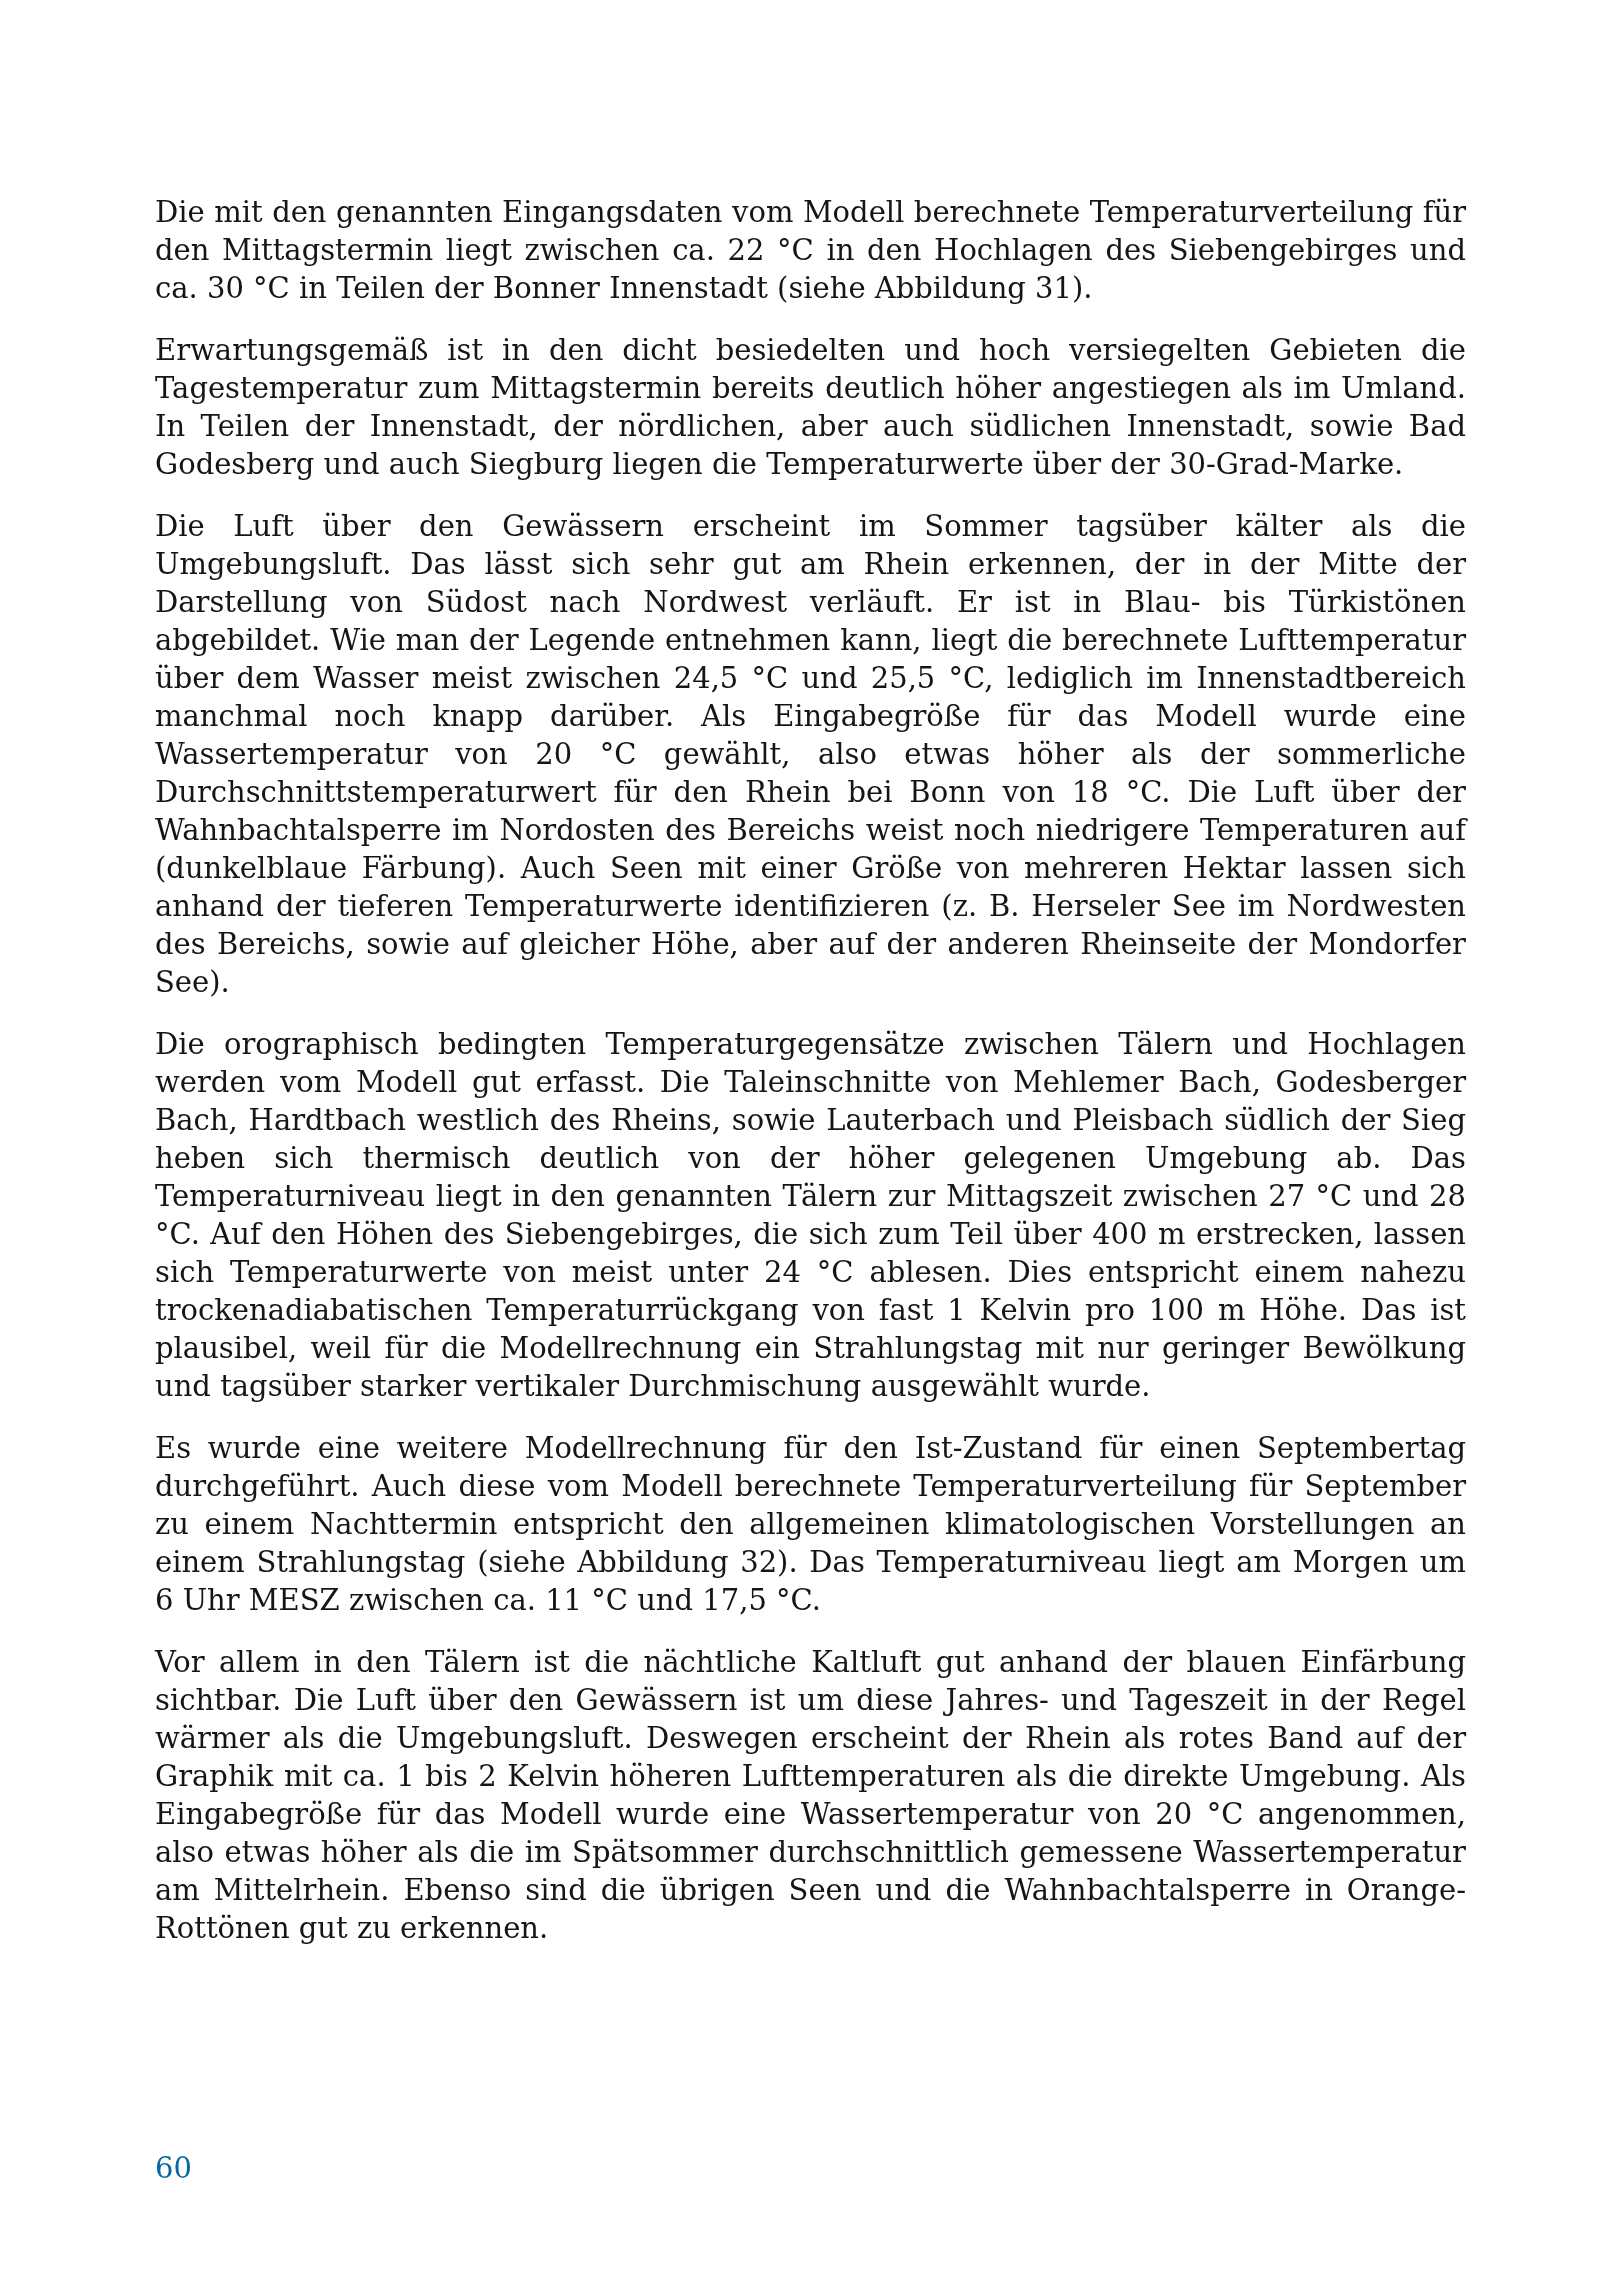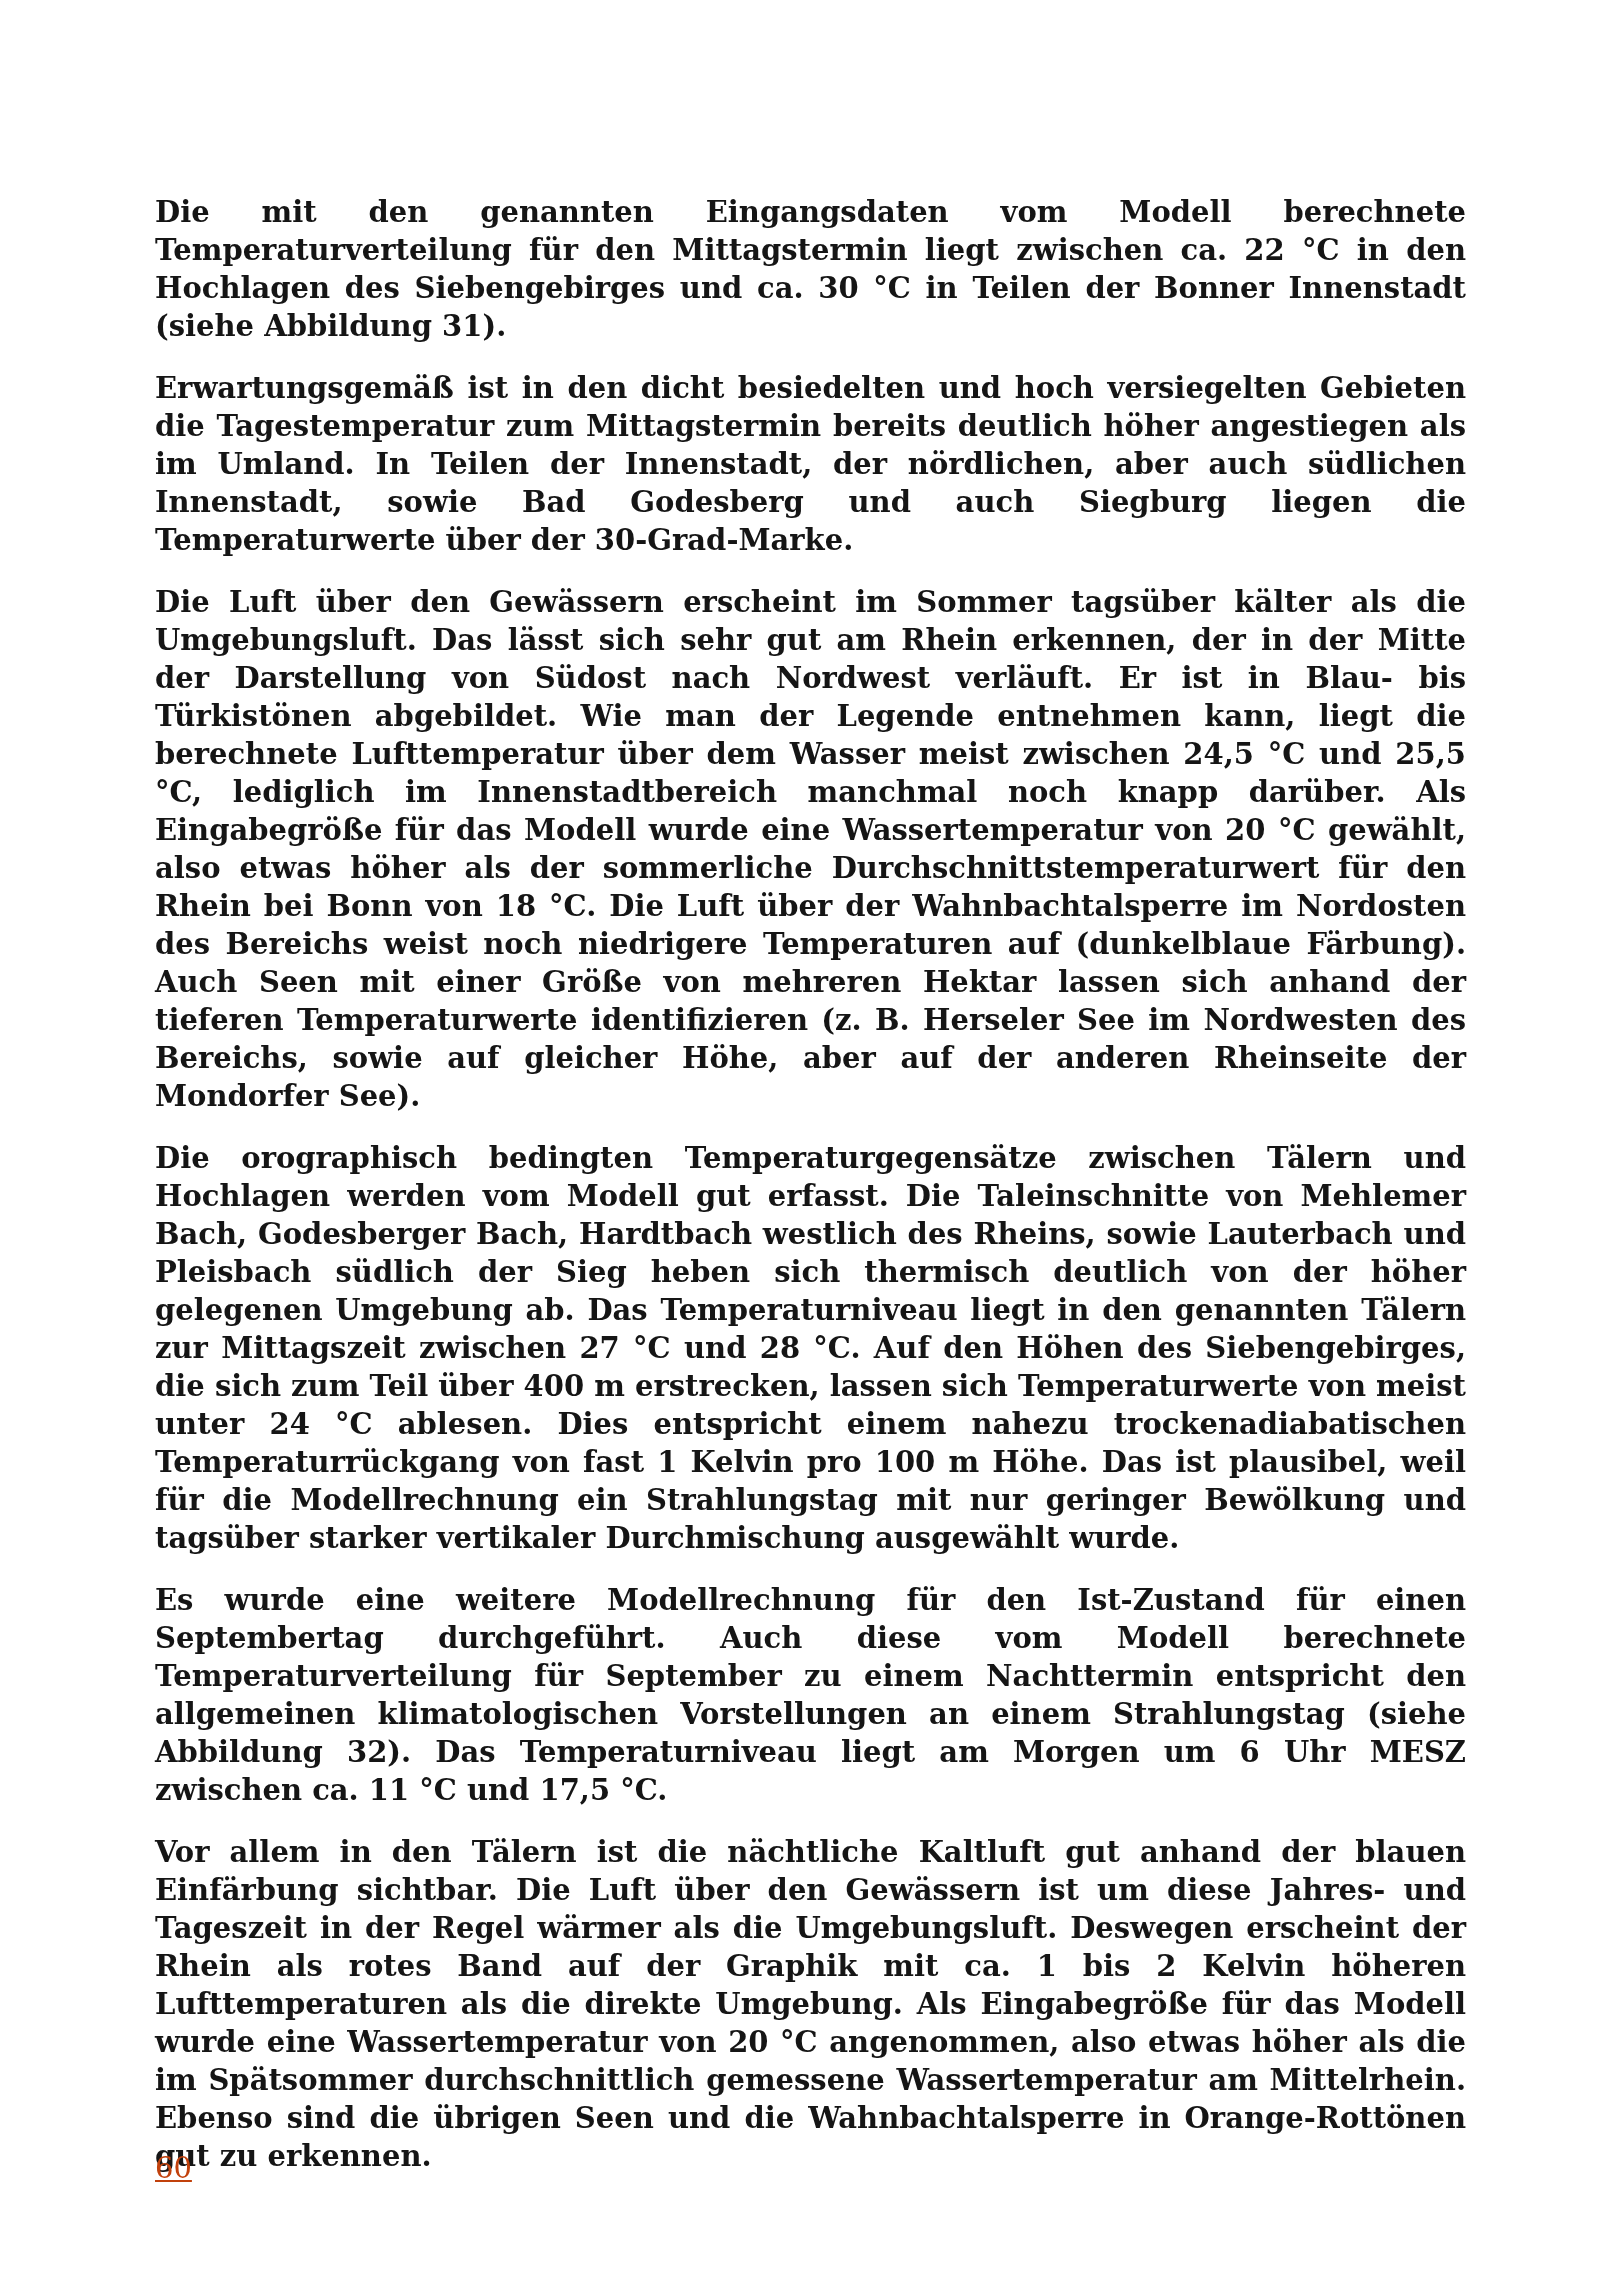--- a/index.html
+++ b/index.html
@@ -27,30 +27,28 @@
     width: 1311px;
     text-align: justify;
     font-size: 29px;
     line-height: 38px;
   }
   .text-block p {
     margin: 0 0 24px 0;
     hyphens: auto;
     -webkit-hyphens: auto;
     text-rendering: optimizeLegibility;
-    font-weight: bold;
   }
   .page-number {
     position: absolute;
     left: 155px;
     top: 2149px;
     font-size: 29px;
     line-height: 38px;
-    color: #c2410c;
-    text-decoration: underline;
+    color: #0369a1;
   }
 </style>
 </head>
 <body>
 
 <div class="page">
   <div class="text-block">
     <p>Die mit den genannten Eingangsdaten vom Modell berechnete Temperaturverteilung für den Mittagstermin liegt zwischen ca. 22 °C in den Hochlagen des Siebengebirges und ca. 30 °C in Teilen der Bonner Innenstadt (siehe Abbildung 31).</p>
     <p>Erwartungsgemäß ist in den dicht besiedelten und hoch versiegelten Gebieten die Tagestemperatur zum Mittagstermin bereits deutlich höher angestiegen als im Umland. In Teilen der Innenstadt, der nördlichen, aber auch südlichen Innenstadt, sowie Bad Godesberg und auch Siegburg liegen die Temperaturwerte über der 30-Grad-Marke.</p>
     <p>Die Luft über den Gewässern erscheint im Sommer tagsüber kälter als die Umgebungsluft. Das lässt sich sehr gut am Rhein erkennen, der in der Mitte der Darstellung von Südost nach Nordwest verläuft. Er ist in Blau- bis Türkistönen abgebildet. Wie man der Legende entnehmen kann, liegt die berechnete Lufttemperatur über dem Wasser meist zwischen 24,5 °C und 25,5 °C, lediglich im Innenstadtbereich manchmal noch knapp darüber. Als Eingabegröße für das Modell wurde eine Wassertemperatur von 20 °C gewählt, also etwas höher als der sommerliche Durchschnittstemperaturwert für den Rhein bei Bonn von 18 °C. Die Luft über der Wahnbachtalsperre im Nordosten des Bereichs weist noch niedrigere Temperaturen auf (dunkelblaue Färbung). Auch Seen mit einer Größe von mehreren Hektar lassen sich anhand der tieferen Temperaturwerte identifizieren (z. B. Herseler See im Nordwesten des Bereichs, sowie auf gleicher Höhe, aber auf der anderen Rheinseite der Mondorfer See).</p>

